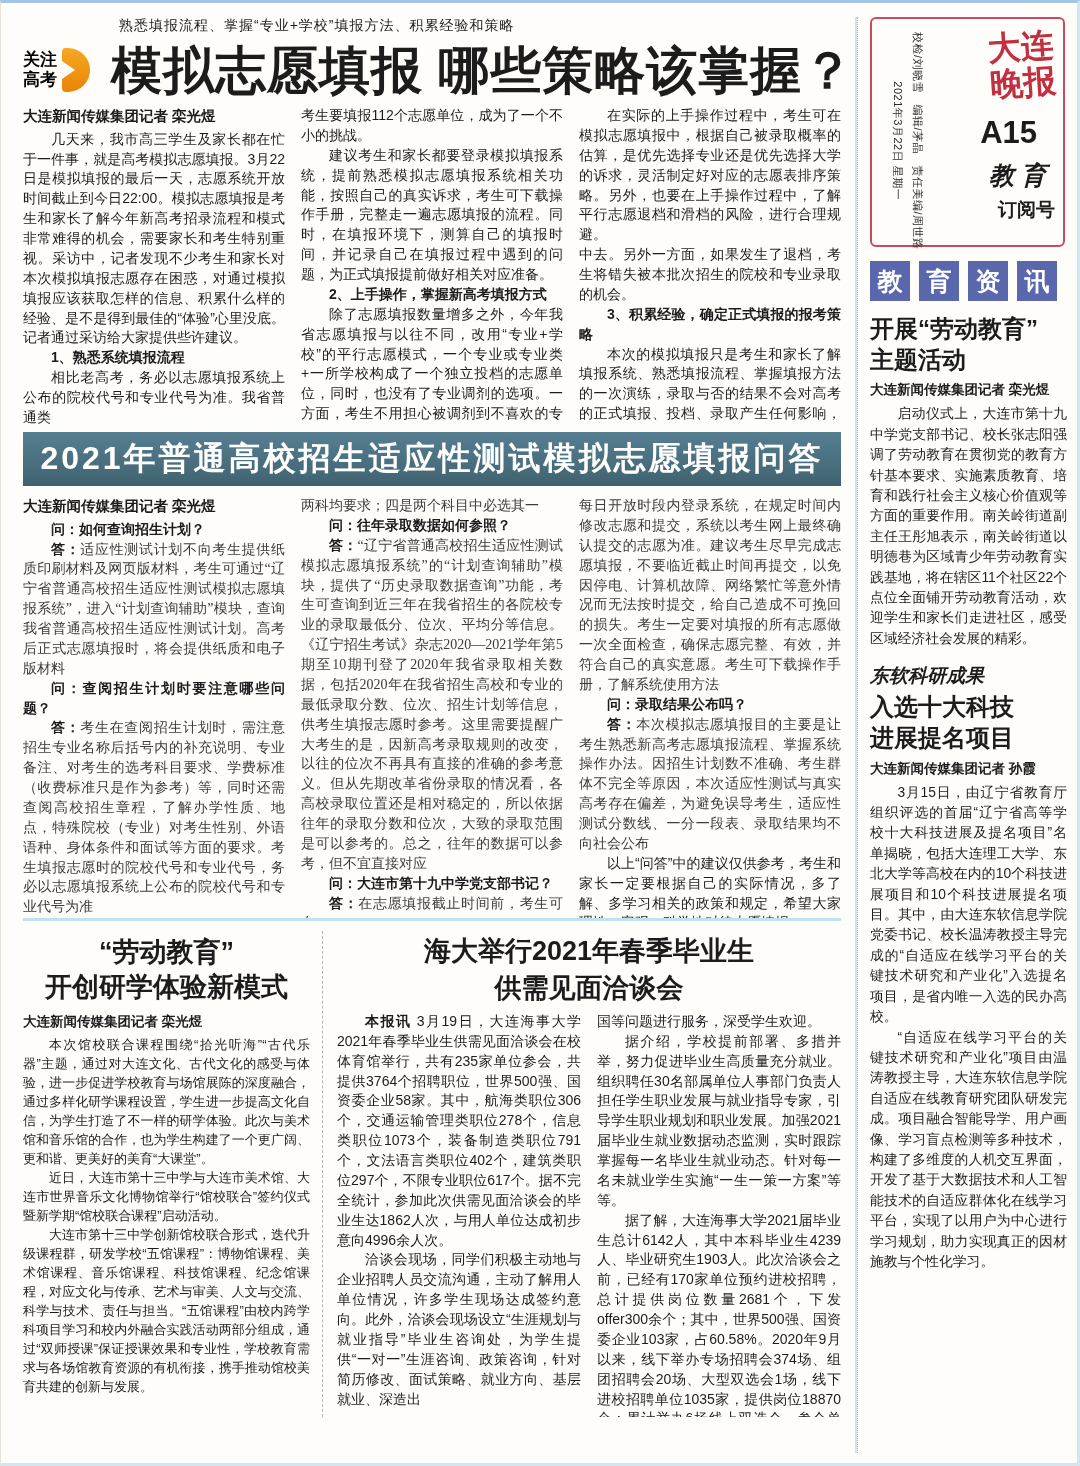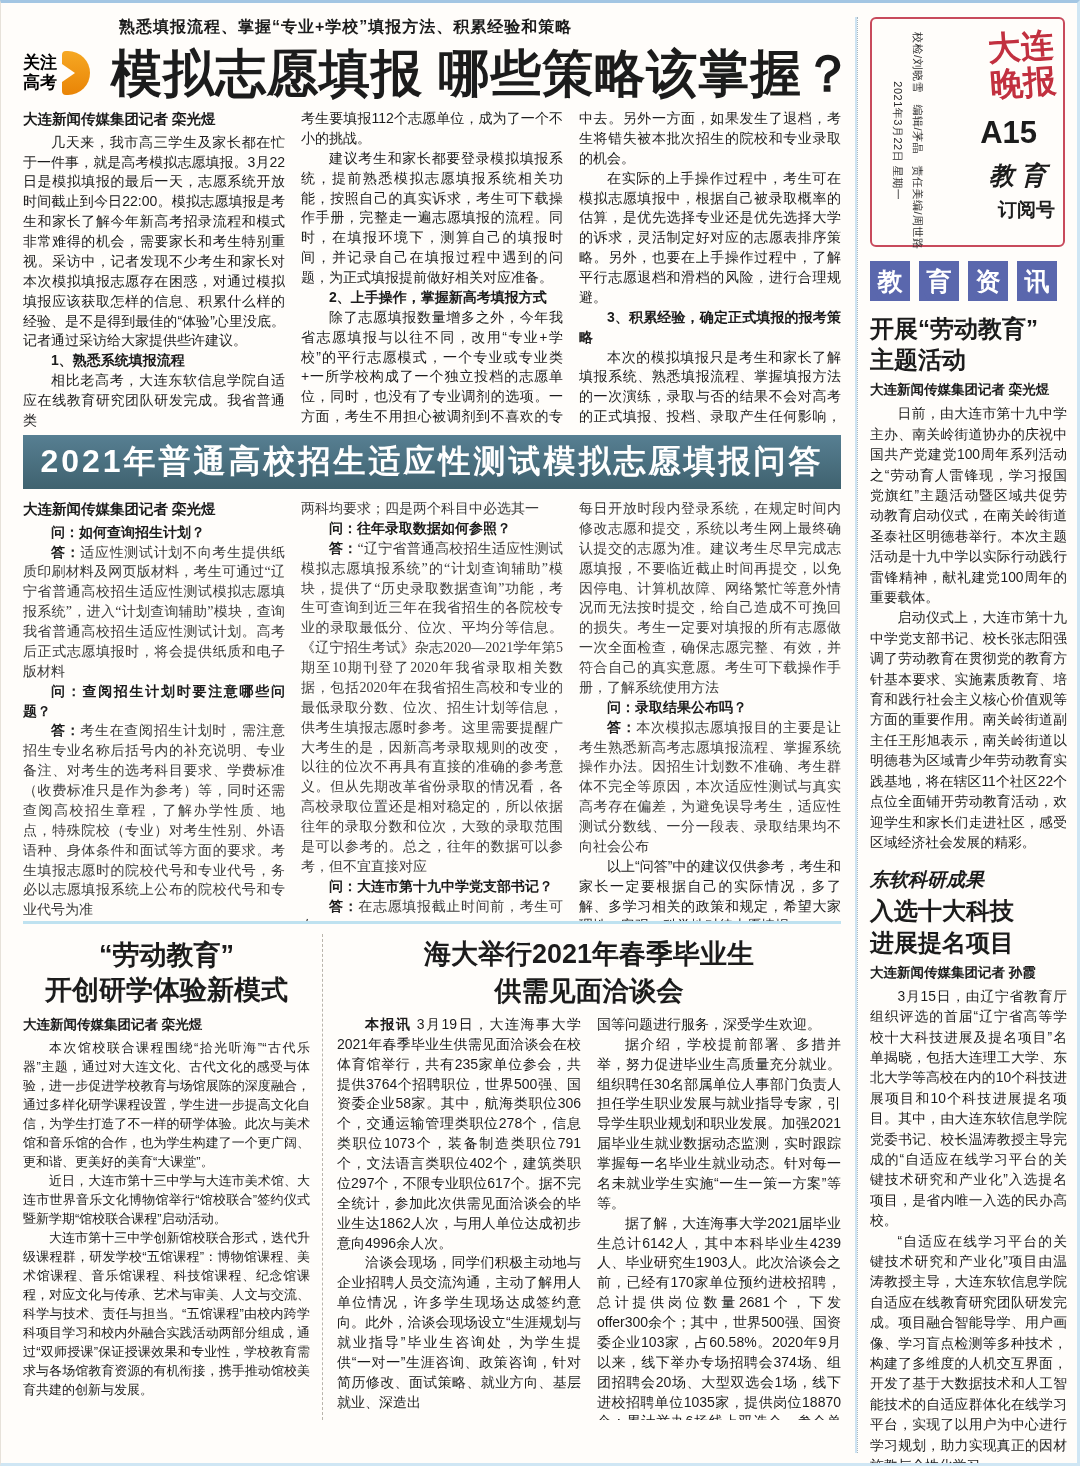--- a/index.html
+++ b/index.html
@@ -15,21 +15,21 @@
   .main { flex:0 0 834px; width:834px; box-sizing:border-box; padding-right:14px;
           border-right:2px solid #cde3f2; }
   .lead-header { display:flex; align-items:flex-end; margin:0 0 8px; }
   .lead-badge { flex:0 0 88px; display:flex; align-items:center; gap:5px; padding-bottom:6px; }
   .badge-chars { color:#000000; font-weight:900; font-size:17px; line-height:1.2; }
   .badge-icon { width:28px; height:44px; background:linear-gradient(#f6a823,#e98406);
                 border-radius:4px 22px 22px 4px; position:relative; }
   .badge-icon::after { content:""; position:absolute; left:0; top:13px;
                 border-left:13px solid #fffdfa; border-top:9px solid transparent;
                 border-bottom:9px solid transparent; }
-  .kicker { font-size:16px; font-weight:700; letter-spacing:1px; margin:0 0 8px 8px; }
+  .kicker { font-size:14px; font-weight:400; letter-spacing:1px; margin:0 0 8px 8px; }
   .headline { font-size:51px; font-weight:900; letter-spacing:1px; line-height:1.08;
               margin:0; white-space:nowrap; }
   .lead-cols { display:flex; gap:16px; margin-top:8px; height:318px; overflow:hidden; }
   .col { flex:1 1 0; font-size:14px; line-height:1.42; }
   .para { margin:0; text-align:justify; text-indent:2em; }
   .para.cont, .para.answer-cont { text-indent:0; }
   .para.byline { text-indent:0; font-weight:800; font-size:14.5px; margin-bottom:3px; }
   .para.subhead { font-weight:800; }
   .para.question { font-weight:800; }
   .para.answer, .para.answer-cont { font-family:"Liberation Serif", serif; color:#3b3b3b; }
@@ -91,31 +91,31 @@
         <div class="lead-titles">
           <div class="kicker">熟悉填报流程、掌握“专业+学校”填报方法、积累经验和策略</div>
           <h1 class="headline">模拟志愿填报 哪些策略该掌握？</h1>
         </div>
       </div>
       <div class="lead-cols">
         <div class="col">
             <p class="para byline">大连新闻传媒集团记者 栾光煜</p>
             <p class="para p">几天来，我市高三学生及家长都在忙于一件事，就是高考模拟志愿填报。3月22日是模拟填报的最后一天，志愿系统开放时间截止到今日22:00。模拟志愿填报是考生和家长了解今年新高考招录流程和模式非常难得的机会，需要家长和考生特别重视。采访中，记者发现不少考生和家长对本次模拟填报志愿存在困惑，对通过模拟填报应该获取怎样的信息、积累什么样的经验、是不是得到最佳的“体验”心里没底。记者通过采访给大家提供些许建议。</p>
             <p class="para subhead">1、熟悉系统填报流程</p>
-            <p class="para p">相比老高考，大连东软信息学院自适应在线教育研究团队研发完成。我省普通类</p>
+            <p class="para p">相比老高考，务必以志愿填报系统上公布的院校代号和专业代号为准。我省普通类</p>
           </div>
         <div class="col">
             <p class="para cont">考生要填报112个志愿单位，成为了一个不小的挑战。</p>
             <p class="para p">建议考生和家长都要登录模拟填报系统，提前熟悉模拟志愿填报系统相关功能，按照自己的真实诉求，考生可下载操作手册，完整走一遍志愿填报的流程。同时，在填报环境下，测算自己的填报时间，并记录自己在填报过程中遇到的问题，为正式填报提前做好相关对应准备。</p>
             <p class="para subhead">2、上手操作，掌握新高考填报方式</p>
             <p class="para p">除了志愿填报数量增多之外，今年我省志愿填报与以往不同，改用“专业+学校”的平行志愿模式，一个专业或专业类+一所学校构成了一个独立投档的志愿单位，同时，也没有了专业调剂的选项。一方面，考生不用担心被调剂到不喜欢的专业</p>
           </div>
         <div class="col">
+            <p class="para p">在实际的上手操作过程中，考生可在模拟志愿填报中，根据自己被录取概率的估算，是优先选择专业还是优先选择大学的诉求，灵活制定好对应的志愿表排序策略。另外，也要在上手操作过程中，了解平行志愿退档和滑档的风险，进行合理规避。</p>
             <p class="para cont">中去。另外一方面，如果发生了退档，考生将错失被本批次招生的院校和专业录取的机会。</p>
-            <p class="para p">在实际的上手操作过程中，考生可在模拟志愿填报中，根据自己被录取概率的估算，是优先选择专业还是优先选择大学的诉求，灵活制定好对应的志愿表排序策略。另外，也要在上手操作过程中，了解平行志愿退档和滑档的风险，进行合理规避。</p>
             <p class="para subhead">3、积累经验，确定正式填报的报考策略</p>
             <p class="para p">本次的模拟填报只是考生和家长了解填报系统、熟悉填报流程、掌握填报方法的一次演练，录取与否的结果不会对高考的正式填报、投档、录取产生任何影响，因此，家长和考生可以把本次模拟填报当成积累经验的模拟演练。</p>
           </div>
       </div>
     </div>
 
     <div class="banner">2021年普通高校招生适应性测试模拟志愿填报问答</div>
 
     <div class="qa-cols">
       <div class="col">
@@ -194,21 +194,20 @@
       <div class="tag">讯</div>
     </div>
 
     <div>
       <div class="sb-headline">
         <div>开展“劳动教育”</div>
         <div>主题活动</div>
       </div>
       <div class="solo-byline">大连新闻传媒集团记者 栾光煜</div>
       <div>
-          <p class="para p">日前，由大连市第十九中学主办、南关岭街道协办的庆祝中国共产党建党100周年系列活动之“劳动育人雷锋现，学习报国党旗红”主题活动暨区域共促劳动教育启动仪式，在南关岭街道圣泰社区明德巷举行。本次主题活动是十九中学以实际行动践行雷锋精神，献礼建党100周年的重要载体。</p>
           <p class="para p">启动仪式上，大连市第十九中学党支部书记、校长张志阳强调了劳动教育在贯彻党的教育方针基本要求、实施素质教育、培育和践行社会主义核心价值观等方面的重要作用。南关岭街道副主任王彤旭表示，南关岭街道以明德巷为区域青少年劳动教育实践基地，将在辖区11个社区22个点位全面铺开劳动教育活动，欢迎学生和家长们走进社区，感受区域经济社会发展的精彩。</p>
         </div>
     </div>
 
     <div>
       <div class="sb-kicker">东软科研成果</div>
       <div class="sb-headline">
         <div>入选十大科技</div>
         <div>进展提名项目</div>
       </div>

